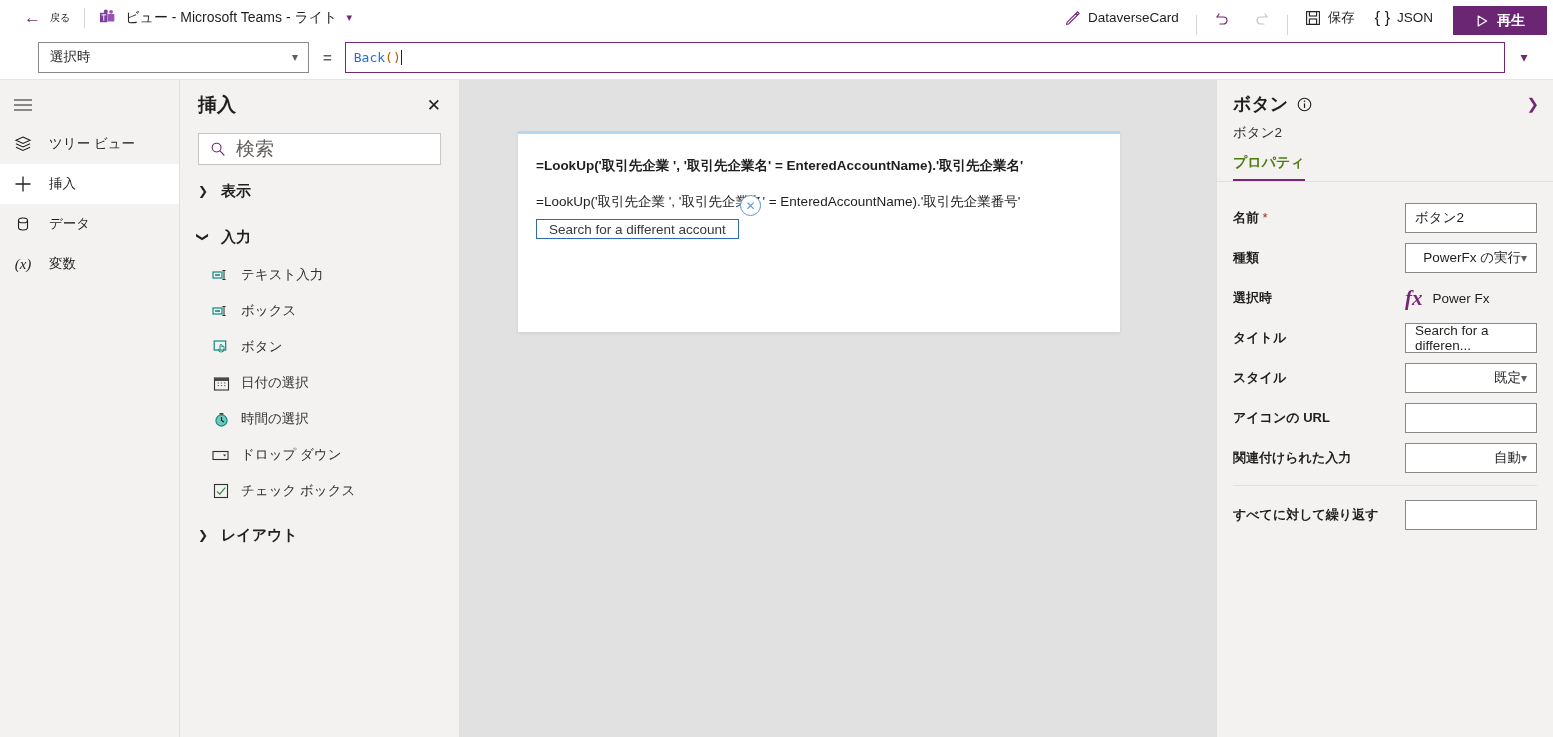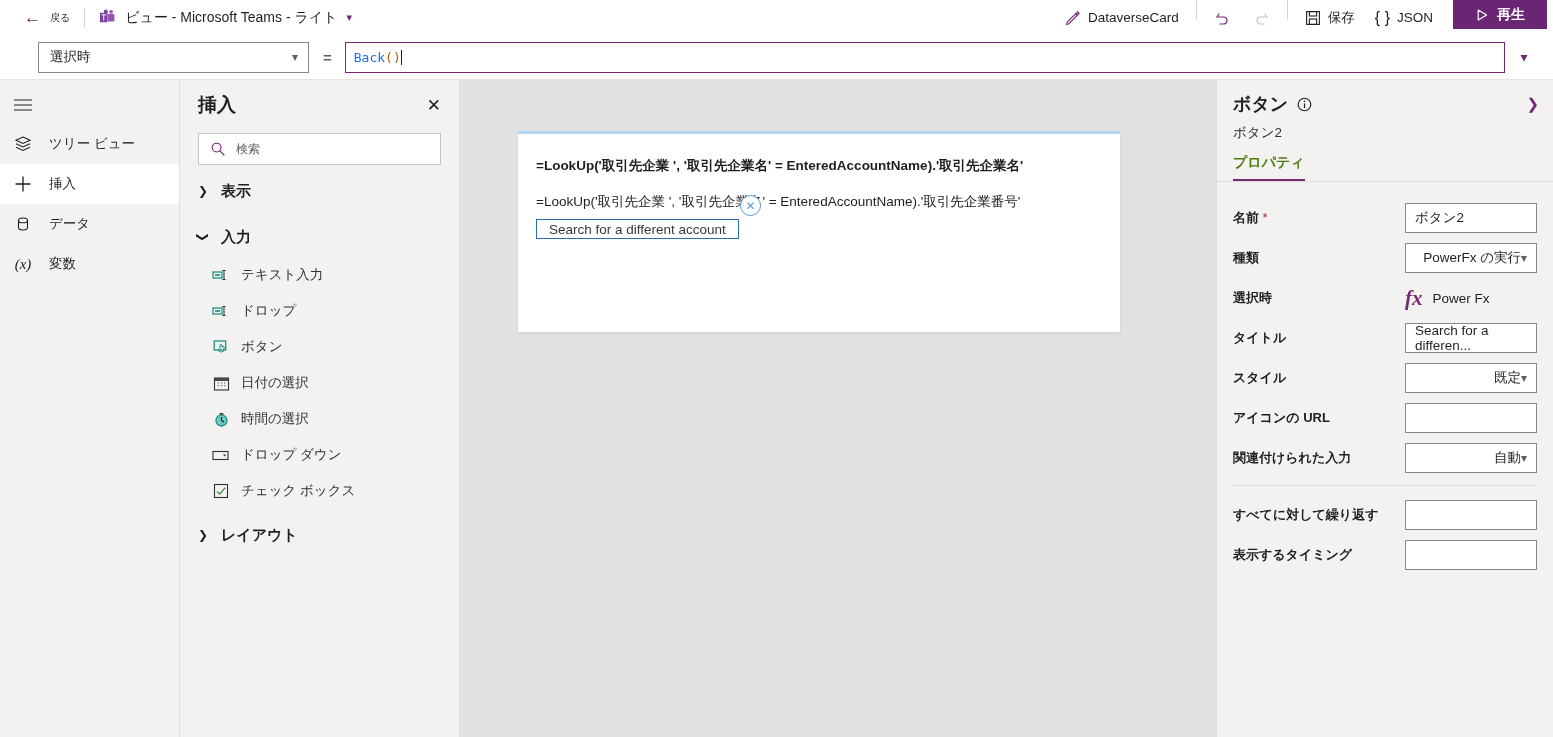--- a/index.html
+++ b/index.html
@@ -23,21 +23,21 @@
   }
   .tb-back { display: flex; align-items: center; gap: 9px; cursor: pointer; }
   .tb-back .arrow { font-size: 17px; color: #742774; line-height: 1; }
   .tb-back .lbl { font-size: 10px; color: #201f1e; }
   .tb-sep { width: 1px; height: 20px; background: #d6d4d2; margin: 0 14px; }
   .tb-title { display: flex; align-items: center; gap: 9px; cursor: pointer; }
   .tb-title .name { font-size: 14px; color: #201f1e; }
   .chev-small { color: #742774; font-size: 11px; line-height: 1; }
   .teams-logo { width: 17px; height: 17px; display: block; }
 
-  .tb-right { margin-left: auto; display: flex; align-items: flex-start; height: 100%; }
+  .tb-right { margin-left: auto; display: flex; align-items: flex-end; height: 100%; }
   .tb-item { display: flex; align-items: center; gap: 7px; font-size: 13.5px; color: #201f1e; padding: 0 10px; cursor: pointer; height: 100%; }
   .tb-item.disabled { color: #c8c6c4; cursor: default; }
   .tb-vsep { width: 1px; height: 20px; background: #d6d4d2; margin: 0 7px; }
   .play-btn {
     background: #6b2673; color: #ffffff;
     height: 29px; display: flex; align-items: center; gap: 8px;
     padding: 0 22px; margin-left: 10px; margin-right: 6px;
     font-size: 14px; font-weight: bold; cursor: pointer;
   }
 
@@ -84,21 +84,21 @@
 
   
   .insert-panel { width: 280px; background: #f3f2f1; border-right: 1px solid #e1dfdd; padding: 0 18px; position: relative; }
   .ip-head { display: flex; align-items: center; justify-content: space-between; padding-top: 12px; }
   .ip-title { font-size: 19px; font-weight: bold; color: #201f1e; }
   .ip-close { font-size: 17px; color: #201f1e; cursor: pointer; line-height: 1; }
   .ip-search {
     margin-top: 15px; height: 32px; background: #ffffff; border: 1px solid #c8c6c4;
     display: flex; align-items: center; gap: 10px; padding: 0 11px;
   }
-  .ip-search .ph { font-size: 12px; color: #605e5c; }
+  .ip-search .ph { font-size: 19px; color: #605e5c; }
   .ip-group { display: flex; align-items: center; gap: 13px; height: 40px; margin-top: 6px; cursor: pointer; }
   .ip-group .gname { font-size: 15px; font-weight: bold; color: #201f1e; }
   .ip-group .gchev { color: #201f1e; font-size: 12px; width: 10px; display: flex; justify-content: center; }
   .ip-item { display: flex; align-items: center; gap: 11px; height: 36px; padding-left: 14px; font-size: 13.5px; color: #323130; cursor: pointer; }
   .ip-item .ic { width: 18px; height: 18px; display: flex; align-items: center; justify-content: center; }
 
   
   .canvas { flex: 1; background: #e1e1e1; position: relative; }
   .card {
     position: absolute; left: 58px; top: 51px;
@@ -307,21 +307,21 @@
       </div>
 
       <div class="ip-item">
         <span class="ic">
           <svg width="18" height="14" viewBox="0 0 18 14">
             <rect x="1" y="4" width="9" height="6" fill="none" stroke="#0e8a7d" stroke-width="1.2"></rect>
             <rect x="3" y="6.2" width="5" height="1.6" fill="#0e8a7d"></rect>
             <path d="M12 2.5 V11.5 M10.4 2.5 H13.6 M10.4 11.5 H13.6" stroke="#323130" stroke-width="1"></path>
           </svg>
         </span>
-        <span>ドロップ</span>
+        <span>ボックス</span>
       </div>
 
       <div class="ip-item">
         <span class="ic">
           <svg width="17" height="16" viewBox="0 0 17 16">
             <rect x="1.2" y="2" width="11.5" height="9" fill="none" stroke="#0e8a7d" stroke-width="1.2"></rect>
             <path d="M7 6.5 V10.5 M7 6.5 a1 1 0 0 1 2 0 v1.6 M9 8.1 a1 1 0 0 1 2 0 v2.4 a2.4 2.4 0 0 1 -2.4 2.4 h-1 a2 2 0 0 1 -2 -2 v-1" fill="none" stroke="#0e8a7d" stroke-width="1"></path>
           </svg>
         </span>
         <span>ボタン</span>
@@ -451,22 +451,18 @@
           </div>
         </div>
 
         <div class="pp-divider"></div>
 
         <div class="pp-row">
           <span class="pp-label">すべてに対して繰り返す</span>
           <div class="pp-field"></div>
         </div>
 
-        <div class="pp-row">
-          <span class="pp-label">表示するタイミング</span>
-          <div class="pp-field"></div>
-        </div>
 
       </div>
     </div>
 
   </div>
 </div>
 
 </body></html>

